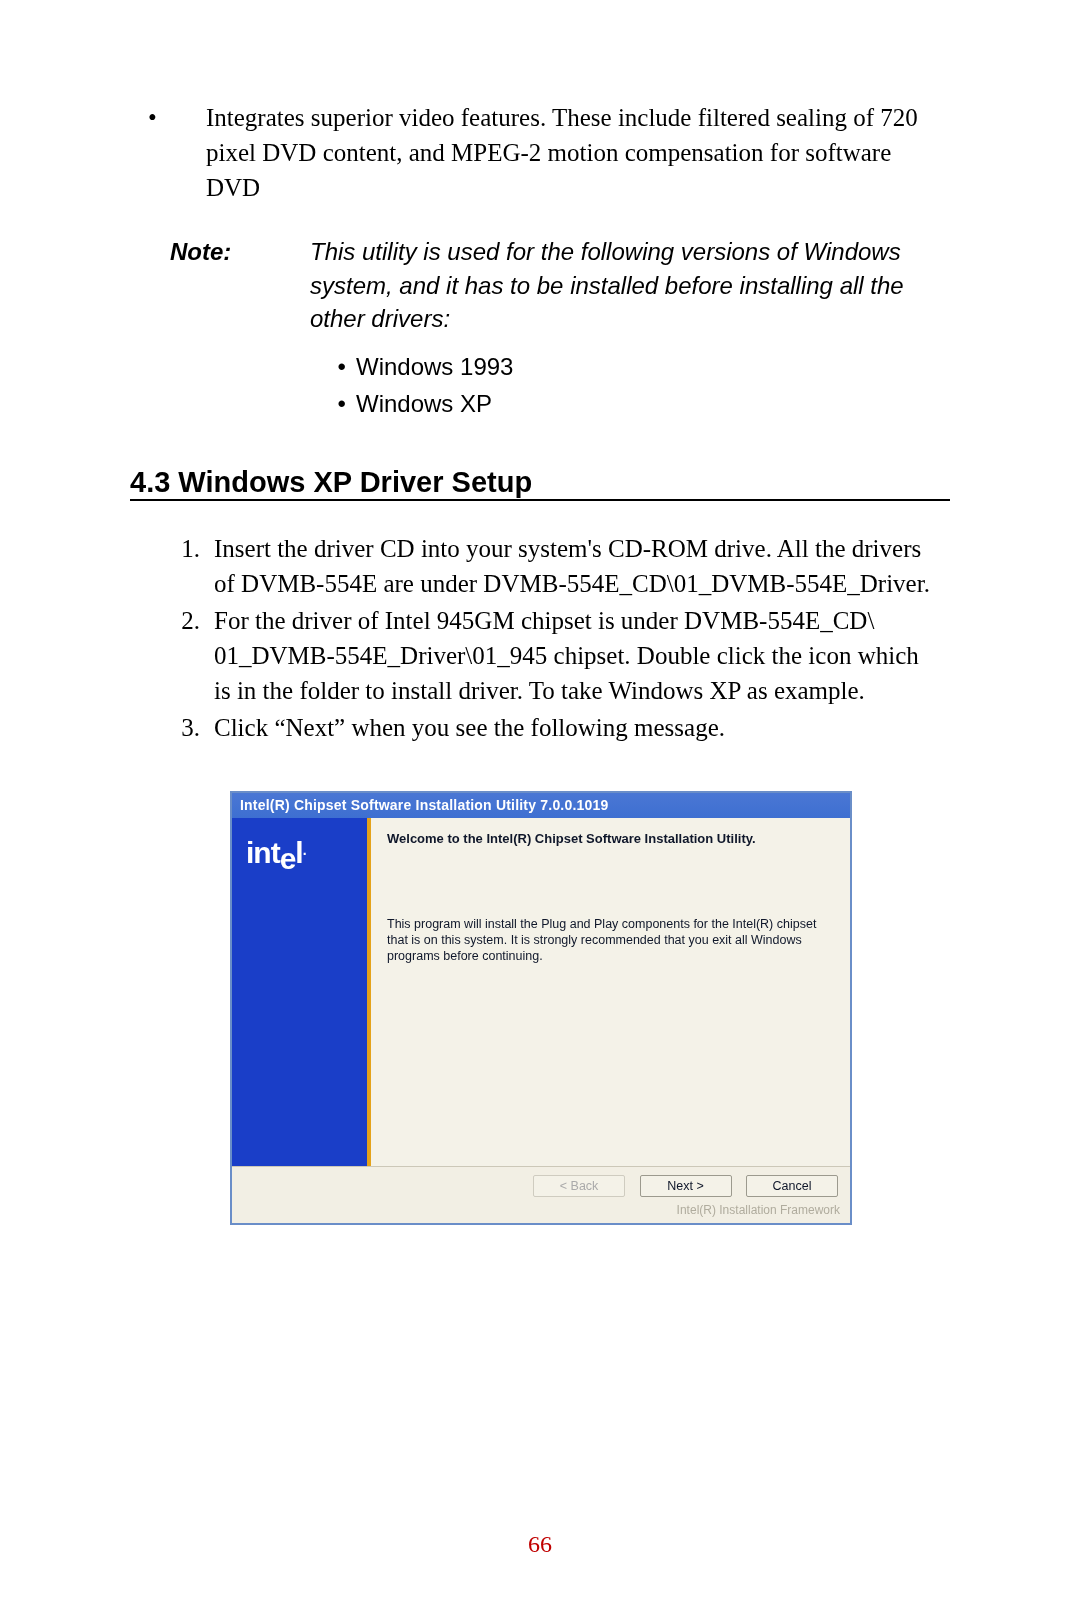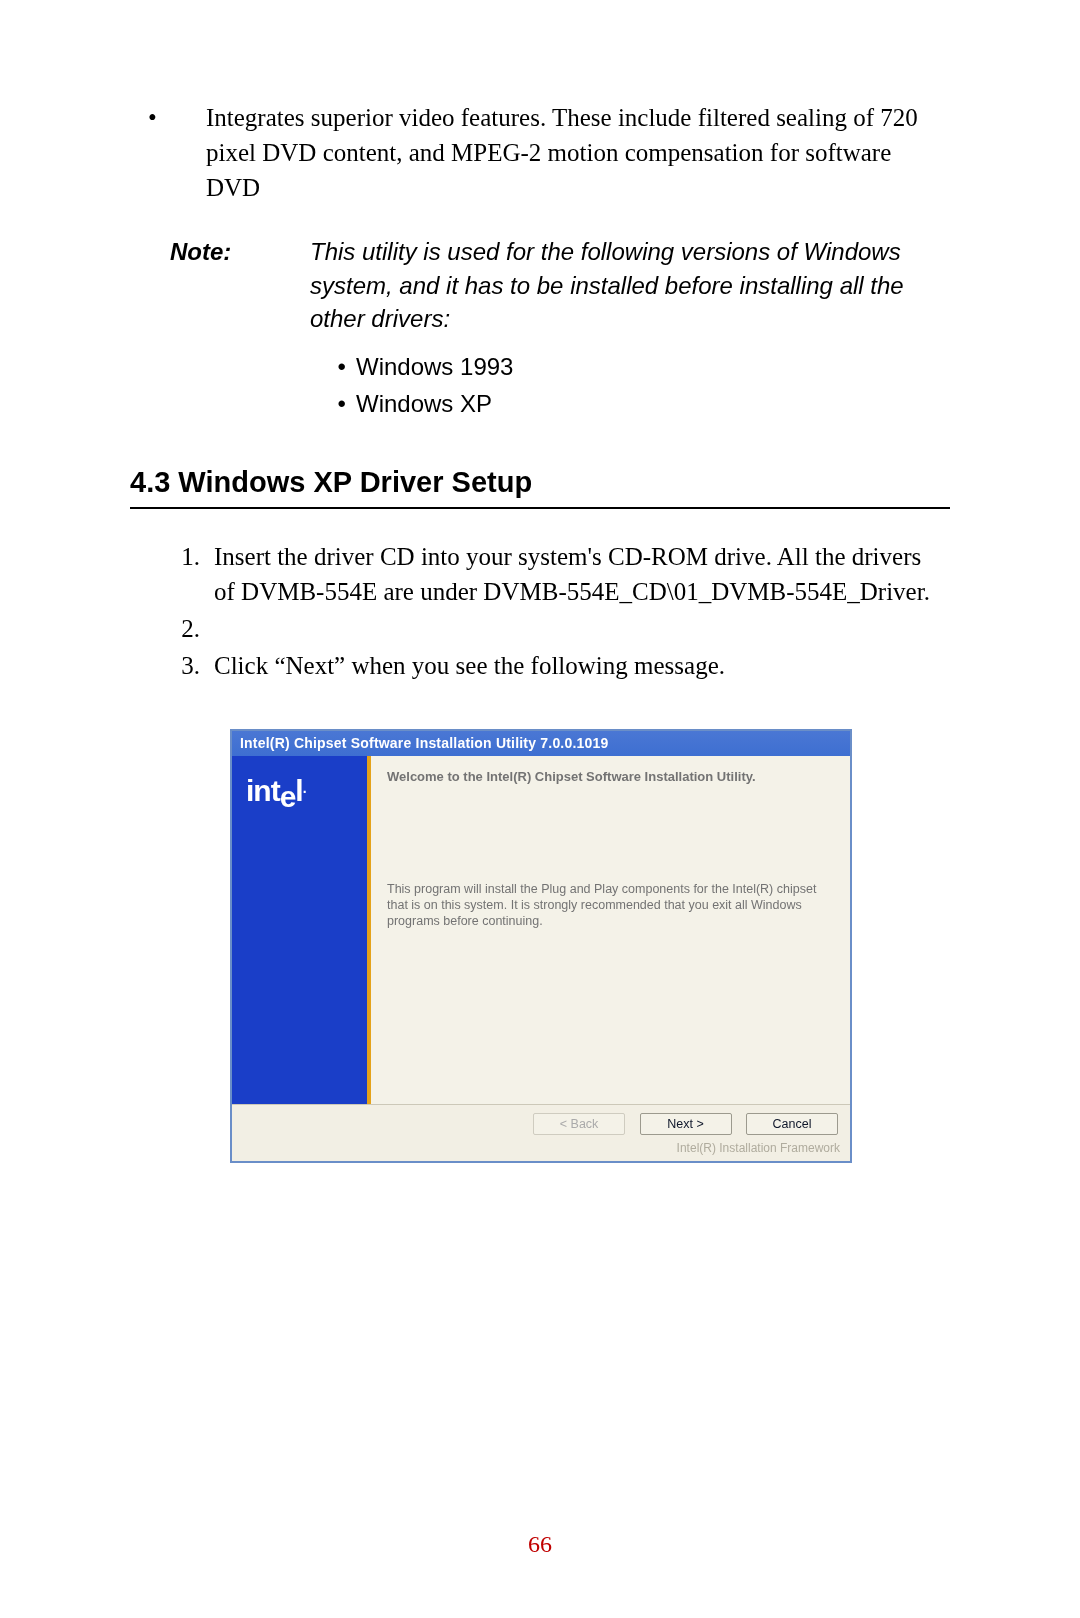--- a/index.html
+++ b/index.html
@@ -61,21 +61,20 @@
     width: 216px;
     text-align: right;
     padding-right: 10px;
   }
   .section-heading {
     font-family: Arial, Helvetica, sans-serif;
     font-weight: bold;
     font-size: 29px;
     margin-top: 44px;
     border-bottom: 2px solid #000;
-    padding-bottom: 8px;
   }
   .ordered-list {
     margin-top: 30px;
     font-size: 25px;
     line-height: 1.4;
   }
   .ol-item {
     display: flex;
     margin-bottom: 2px;
   }
@@ -130,31 +129,30 @@
   .intel-dot {
     font-size: 14px;
     vertical-align: top;
     position: relative;
     top: 6px;
   }
   .main-panel {
     flex: 1;
     padding: 12px 18px 10px 16px;
     font-size: 13px;
-    color: #737373;
+    color: #0f172a;
     display: flex;
     flex-direction: column;
-    gap: 43px;
   }
   .welcome-title {
     font-weight: bold;
     line-height: 1.35;
   }
   .welcome-desc {
-    margin-top: 52px;
+    margin-top: 68px;
     line-height: 1.3;
     font-size: 12.5px;
   }
   .button-bar {
     background: #f2efe4;
     border-top: 1px solid #ccc8b8;
     padding: 8px 12px 4px 12px;
     text-align: right;
   }
   .wiz-button {
@@ -221,20 +219,21 @@
 
   <div class="section-heading">4.3  Windows XP Driver Setup</div>
 
   <div class="ordered-list">
     <div class="ol-item">
       <div class="ol-marker">1.</div>
       <div class="ol-text">Insert the driver CD into your system's CD-ROM drive. All the drivers of DVMB-554E are under DVMB-554E_CD\01_DVMB-554E_Driver.</div>
     </div>
     <div class="ol-item">
       <div class="ol-marker">2.</div>
+      <div class="ol-text">For the driver of Intel 945GM chipset is under DVMB-554E_CD\ 01_DVMB-554E_Driver\01_945 chipset. Double click the icon which is in the folder to install driver. To take Windows XP as example.</div>
     </div>
     <div class="ol-item">
       <div class="ol-marker">3.</div>
       <div class="ol-text"> Click “Next” when you see the following message.</div>
     </div>
   </div>
 
   <div class="installer-shot">
     <div class="titlebar">Intel(R) Chipset Software Installation Utility 7.0.0.1019</div>
     <div class="installer-body">

